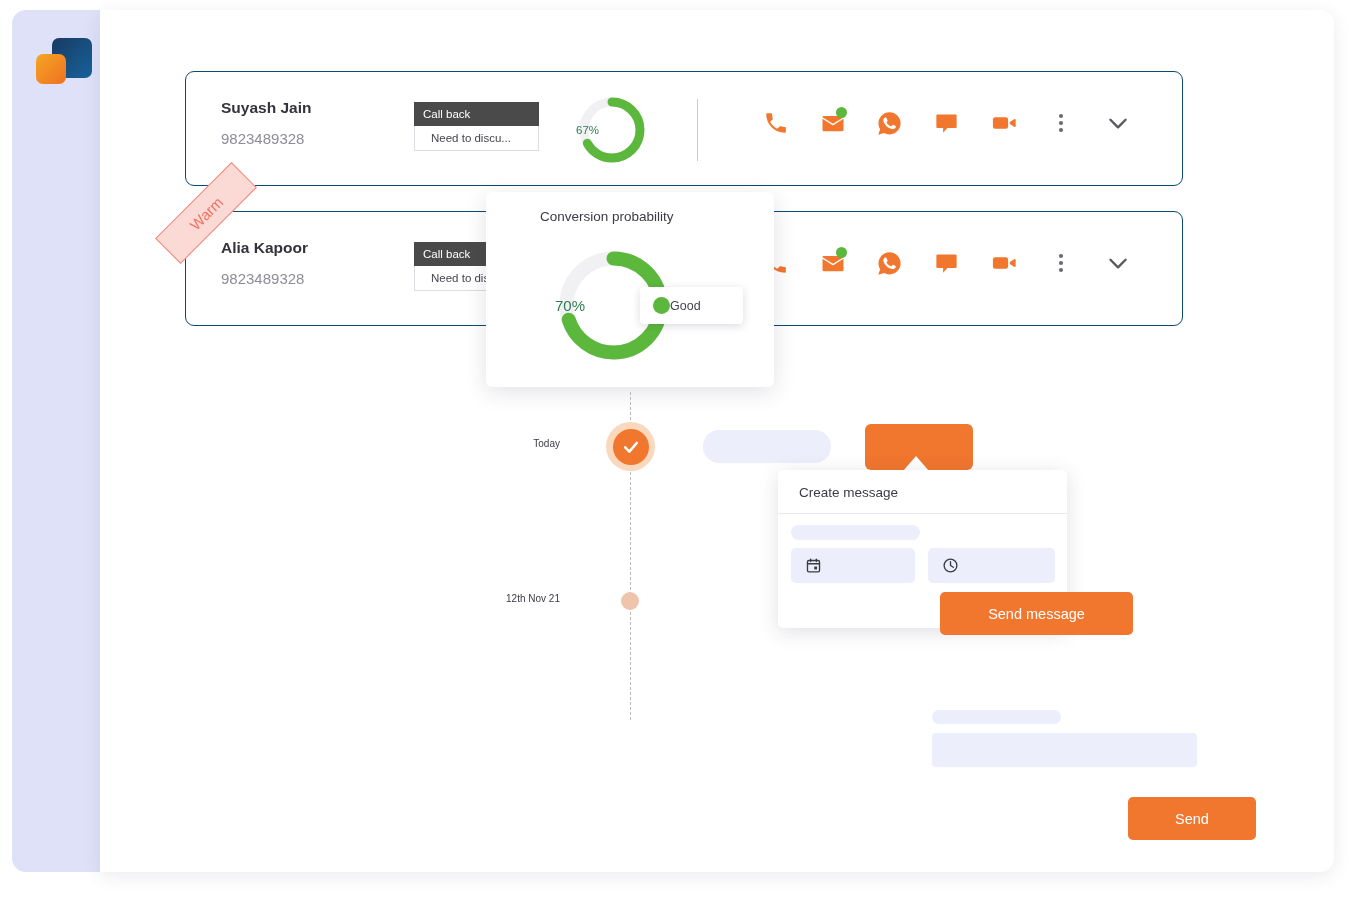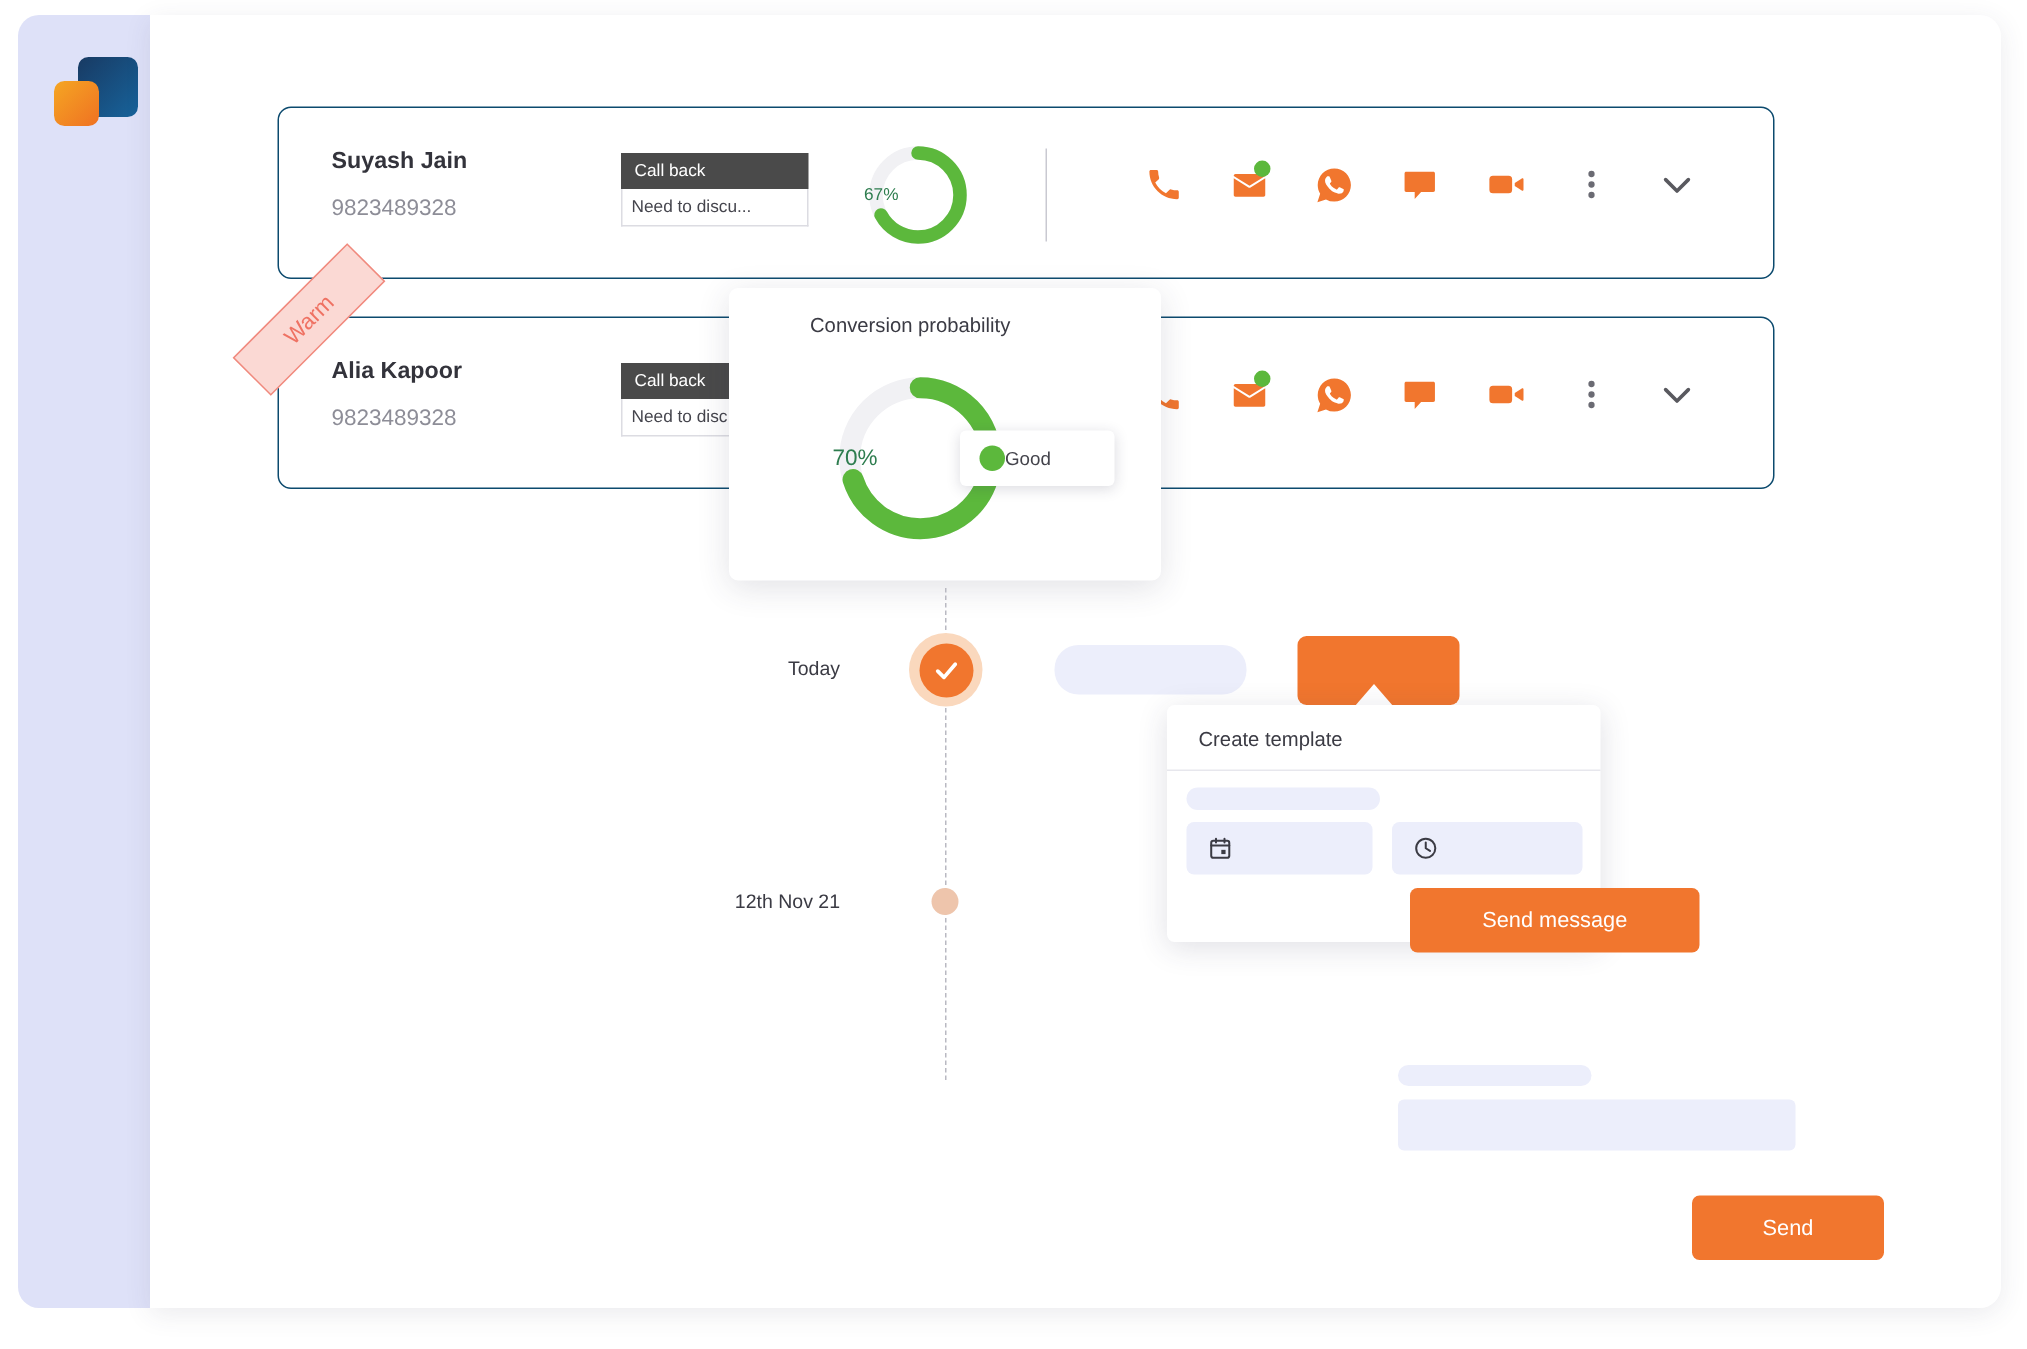--- a/index.html
+++ b/index.html
@@ -109,21 +109,21 @@
     font-size: 11.5px;
     padding: 6px 9px;
     white-space: nowrap;
   }
   .status-body {
     background: #ffffff;
     border: 1px solid #dcdce2;
     border-top: none;
     color: #45454d;
     font-size: 11.5px;
-    padding: 6px 6px;
+    padding: 6px 16px;
     white-space: nowrap;
   }
 
   
   .donut-wrap {
     position: absolute;
     display: flex;
     align-items: center;
   }
   .donut-label {
@@ -248,21 +248,21 @@
   .timeline-line {
     position: absolute;
     left: 630px;
     top: 392px;
     width: 0;
     height: 328px;
     border-left: 1.3px dashed #b9b9c2;
   }
   .tl-label {
     position: absolute;
-    font-size: 13px;
+    font-size: 10px;
     color: #3b3b44;
     text-align: right;
     white-space: nowrap;
   }
   #tl-label-today { left: 470px; top: 438px; width: 90px; }
   #tl-label-past  { left: 430px; top: 593px; width: 130px; }
 
   .tl-check-outer {
     position: absolute;
     left: 606px;
@@ -605,21 +605,21 @@
   </div>
   <div class="tl-dot-past"></div>
 
   <div class="ph-pill" id="ph-pill-timeline"></div>
 
   <div class="orange-tab">
     <div class="orange-tab-notch"></div>
   </div>
 
   <div class="ca-card">
-    <div class="ca-title">Create template</div>
+    <div class="ca-title">Create message</div>
     <div class="ca-sep"></div>
   </div>
   <div class="ph-pill" id="ca-ph-bar"></div>
 
   <div class="ca-field" id="ca-field-date">
     <svg width="17" height="17" viewBox="0 0 24 24" fill="none" stroke="#3b3b44" stroke-width="1.9" stroke-linecap="round" stroke-linejoin="round">
       <rect x="3.5" y="5" width="17" height="16" rx="2"></rect>
       <line x1="3.5" y1="9.5" x2="20.5" y2="9.5"></line>
       <line x1="8" y1="3" x2="8" y2="6.5"></line>
       <line x1="16" y1="3" x2="16" y2="6.5"></line>

